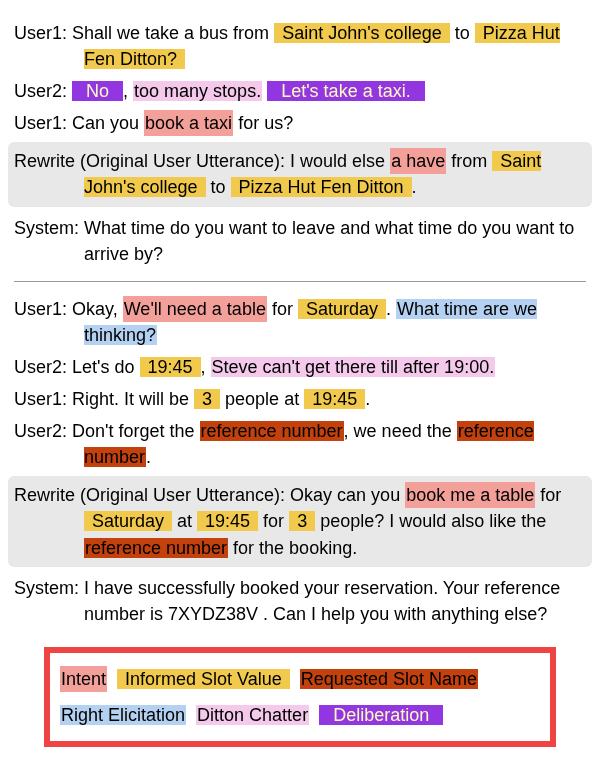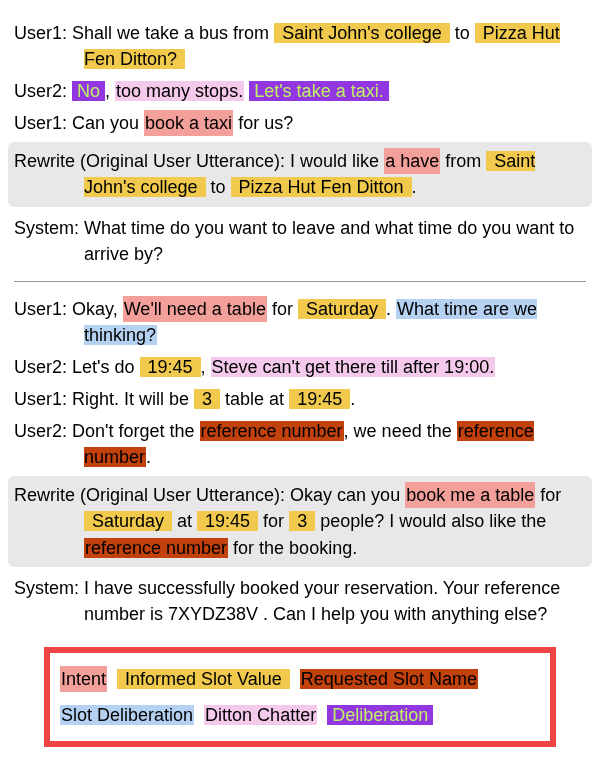--- a/index.html
+++ b/index.html
@@ -4,46 +4,46 @@
 <style>
 body{margin:0;padding:20px 14px;font-family:-apple-system,Helvetica,Arial,sans-serif;font-size:18px;line-height:1.45;color:#000;background:#fff;width:572px}
 .turn{margin-bottom:6px;padding-left:70px;text-indent:-70px}
 .sp{font-weight:400}
 .rewrite{background:#e8e8e8;border-radius:6px;padding:6px 6px 6px 76px;margin:2px -6px 8px -6px;text-indent:-70px}
 .hl-intent{background:#f4a09a;padding:3px 1px}
 .hl-slot{background:#f0c94d;padding:0 8px}
 .hl-req{background:#c2410c;padding:0 1px}
 .hl-elic{background:#b5d1f2;padding:0 1px}
 .hl-chat{background:#f4c9eb;padding:0 1px}
-.hl-delib{background:#9136e0;color:#bef264;padding:0 5px}
+.hl-delib{background:#9136e0;color:#fef9c3;padding:0 14px}
 hr{border:none;border-top:1px solid #999;margin:14px 0}
 .legend{border:6px solid #ef4444;padding:8px 10px;margin:20px 30px 0;line-height:2}
 </style>
 </head>
 <body>
 
 <div>
   <div class="turn"><span class="sp">User1:</span><span> Shall we take a bus from </span><span class="hl-slot">Saint John's college</span><span> to </span><span class="hl-slot">Pizza Hut Fen Ditton?</span></div>
   <div class="turn"><span class="sp">User2:</span> <span class="hl-delib">No</span><span>, </span><span class="hl-chat">too many stops.</span><span> </span><span class="hl-delib">Let's take a taxi.</span></div>
   <div class="turn"><span class="sp">User1:</span><span> Can you </span><span class="hl-intent">book a taxi</span><span> for us?</span></div>
-  <div class="rewrite"><span class="sp">Rewrite (Original User Utterance):</span><span> I would like </span><span class="hl-intent">a have</span><span> from </span><span class="hl-slot">Saint John's college</span><span> to </span><span class="hl-slot">Pizza Hut Fen Ditton</span><span>.</span></div>
+  <div class="rewrite"><span class="sp">Rewrite (Original User Utterance):</span><span> I would else </span><span class="hl-intent">a have</span><span> from </span><span class="hl-slot">Saint John's college</span><span> to </span><span class="hl-slot">Pizza Hut Fen Ditton</span><span>.</span></div>
   <div class="turn"><span class="sp">System:</span><span> What time do you want to leave and what time do you want to arrive by?</span></div>
 </div>
 
 <hr>
 
 <div>
   <div class="turn"><span class="sp">User1:</span><span> Okay, </span><span class="hl-intent">We'll need a table</span><span> for </span><span class="hl-slot">Saturday</span><span>. </span><span class="hl-elic">What time are we thinking?</span></div>
   <div class="turn"><span class="sp">User2:</span><span> Let's do </span><span class="hl-slot">19:45</span><span>, </span><span class="hl-chat">Steve can't get there till after 19:00.</span></div>
-  <div class="turn"><span class="sp">User1:</span><span> Right. It will be </span><span class="hl-slot">3</span><span> table at </span><span class="hl-slot">19:45</span><span>.</span></div>
+  <div class="turn"><span class="sp">User1:</span><span> Right. It will be </span><span class="hl-slot">3</span><span> people at </span><span class="hl-slot">19:45</span><span>.</span></div>
   <div class="turn"><span class="sp">User2:</span><span> Don't forget the </span><span class="hl-req">reference number</span><span>, we need the </span><span class="hl-req">reference number</span><span>.</span></div>
   <div class="rewrite"><span class="sp">Rewrite (Original User Utterance):</span><span> Okay can you </span><span class="hl-intent">book me a table</span><span> for </span><span class="hl-slot">Saturday</span><span> at </span><span class="hl-slot">19:45</span><span> for </span><span class="hl-slot">3</span><span> people? I would also like the </span><span class="hl-req">reference number</span><span> for the booking.</span></div>
   <div class="turn"><span class="sp">System:</span><span> I have successfully booked your reservation. Your reference number is 7XYDZ38V . Can I help you with anything else?</span></div>
 </div>
 
 <div class="legend">
   <span class="hl-intent">Intent</span>&nbsp;
   <span class="hl-slot">Informed Slot Value</span>&nbsp;
   <span class="hl-req">Requested Slot Name</span><br>
-  <span class="hl-elic">Slot Deliberation</span>&nbsp;
+  <span class="hl-elic">Right Elicitation</span>&nbsp;
   <span class="hl-chat">Ditton Chatter</span>&nbsp;
   <span class="hl-delib">Deliberation</span>
 </div>
 
 </body></html>

